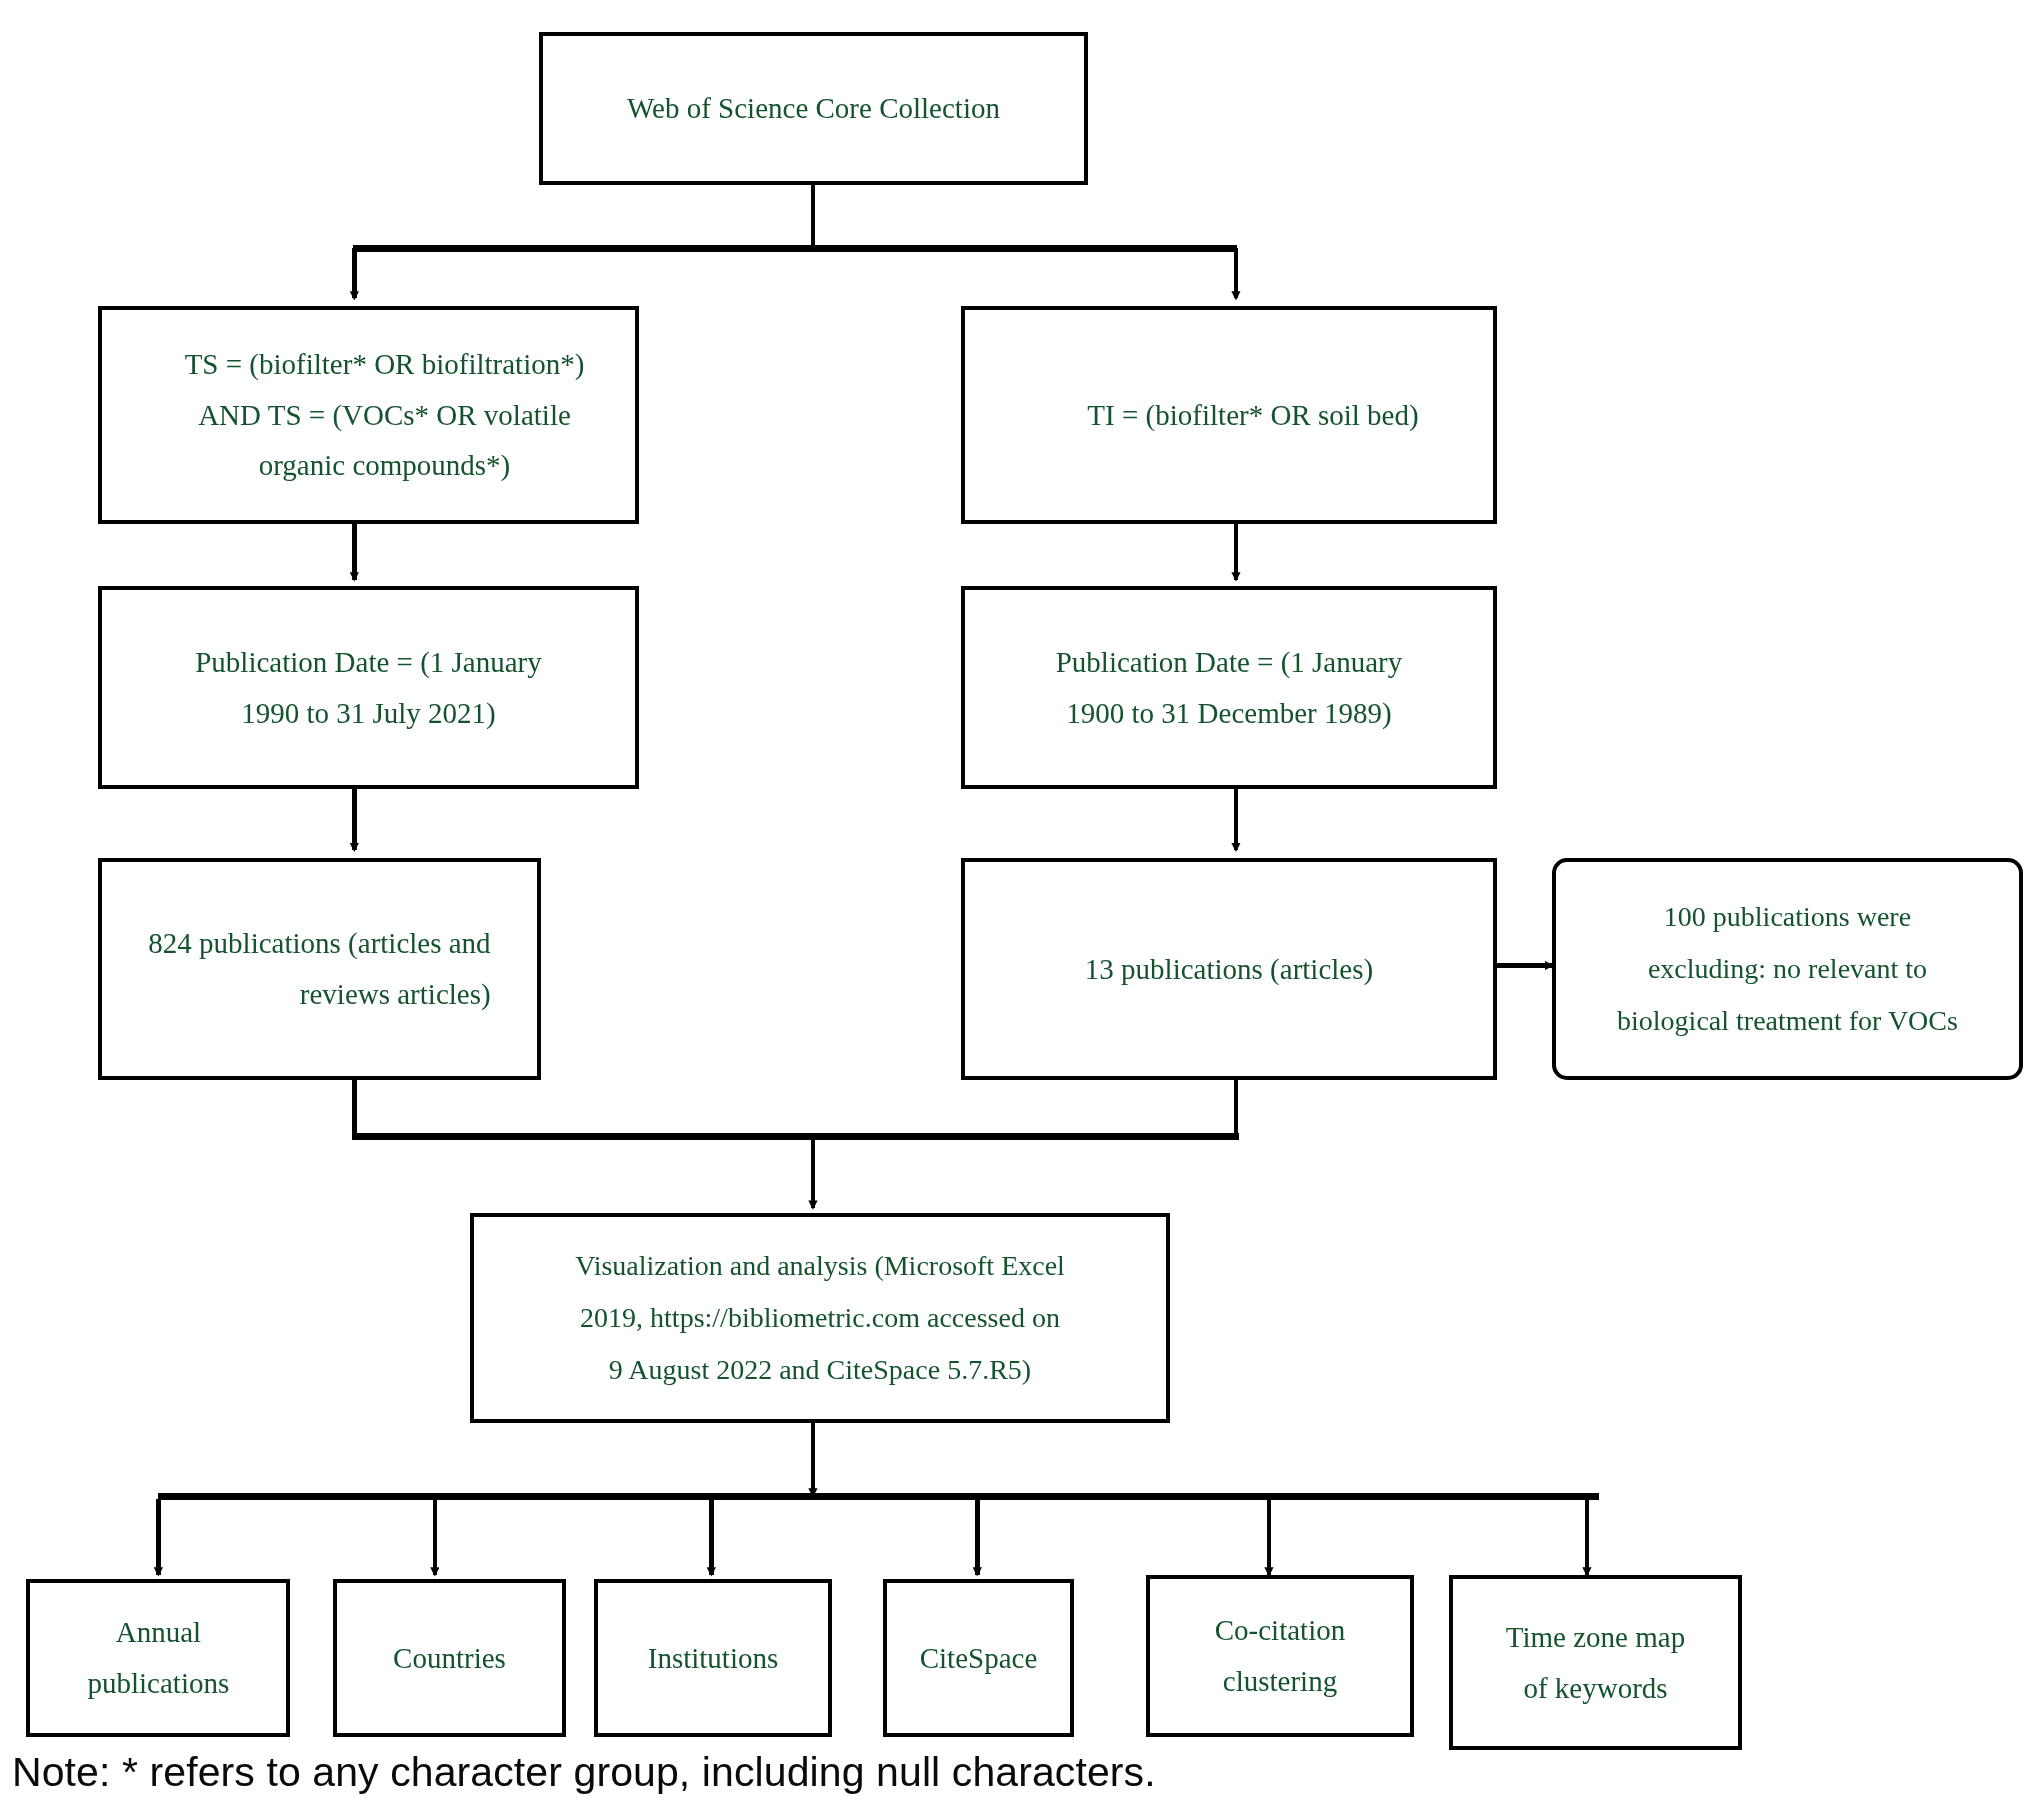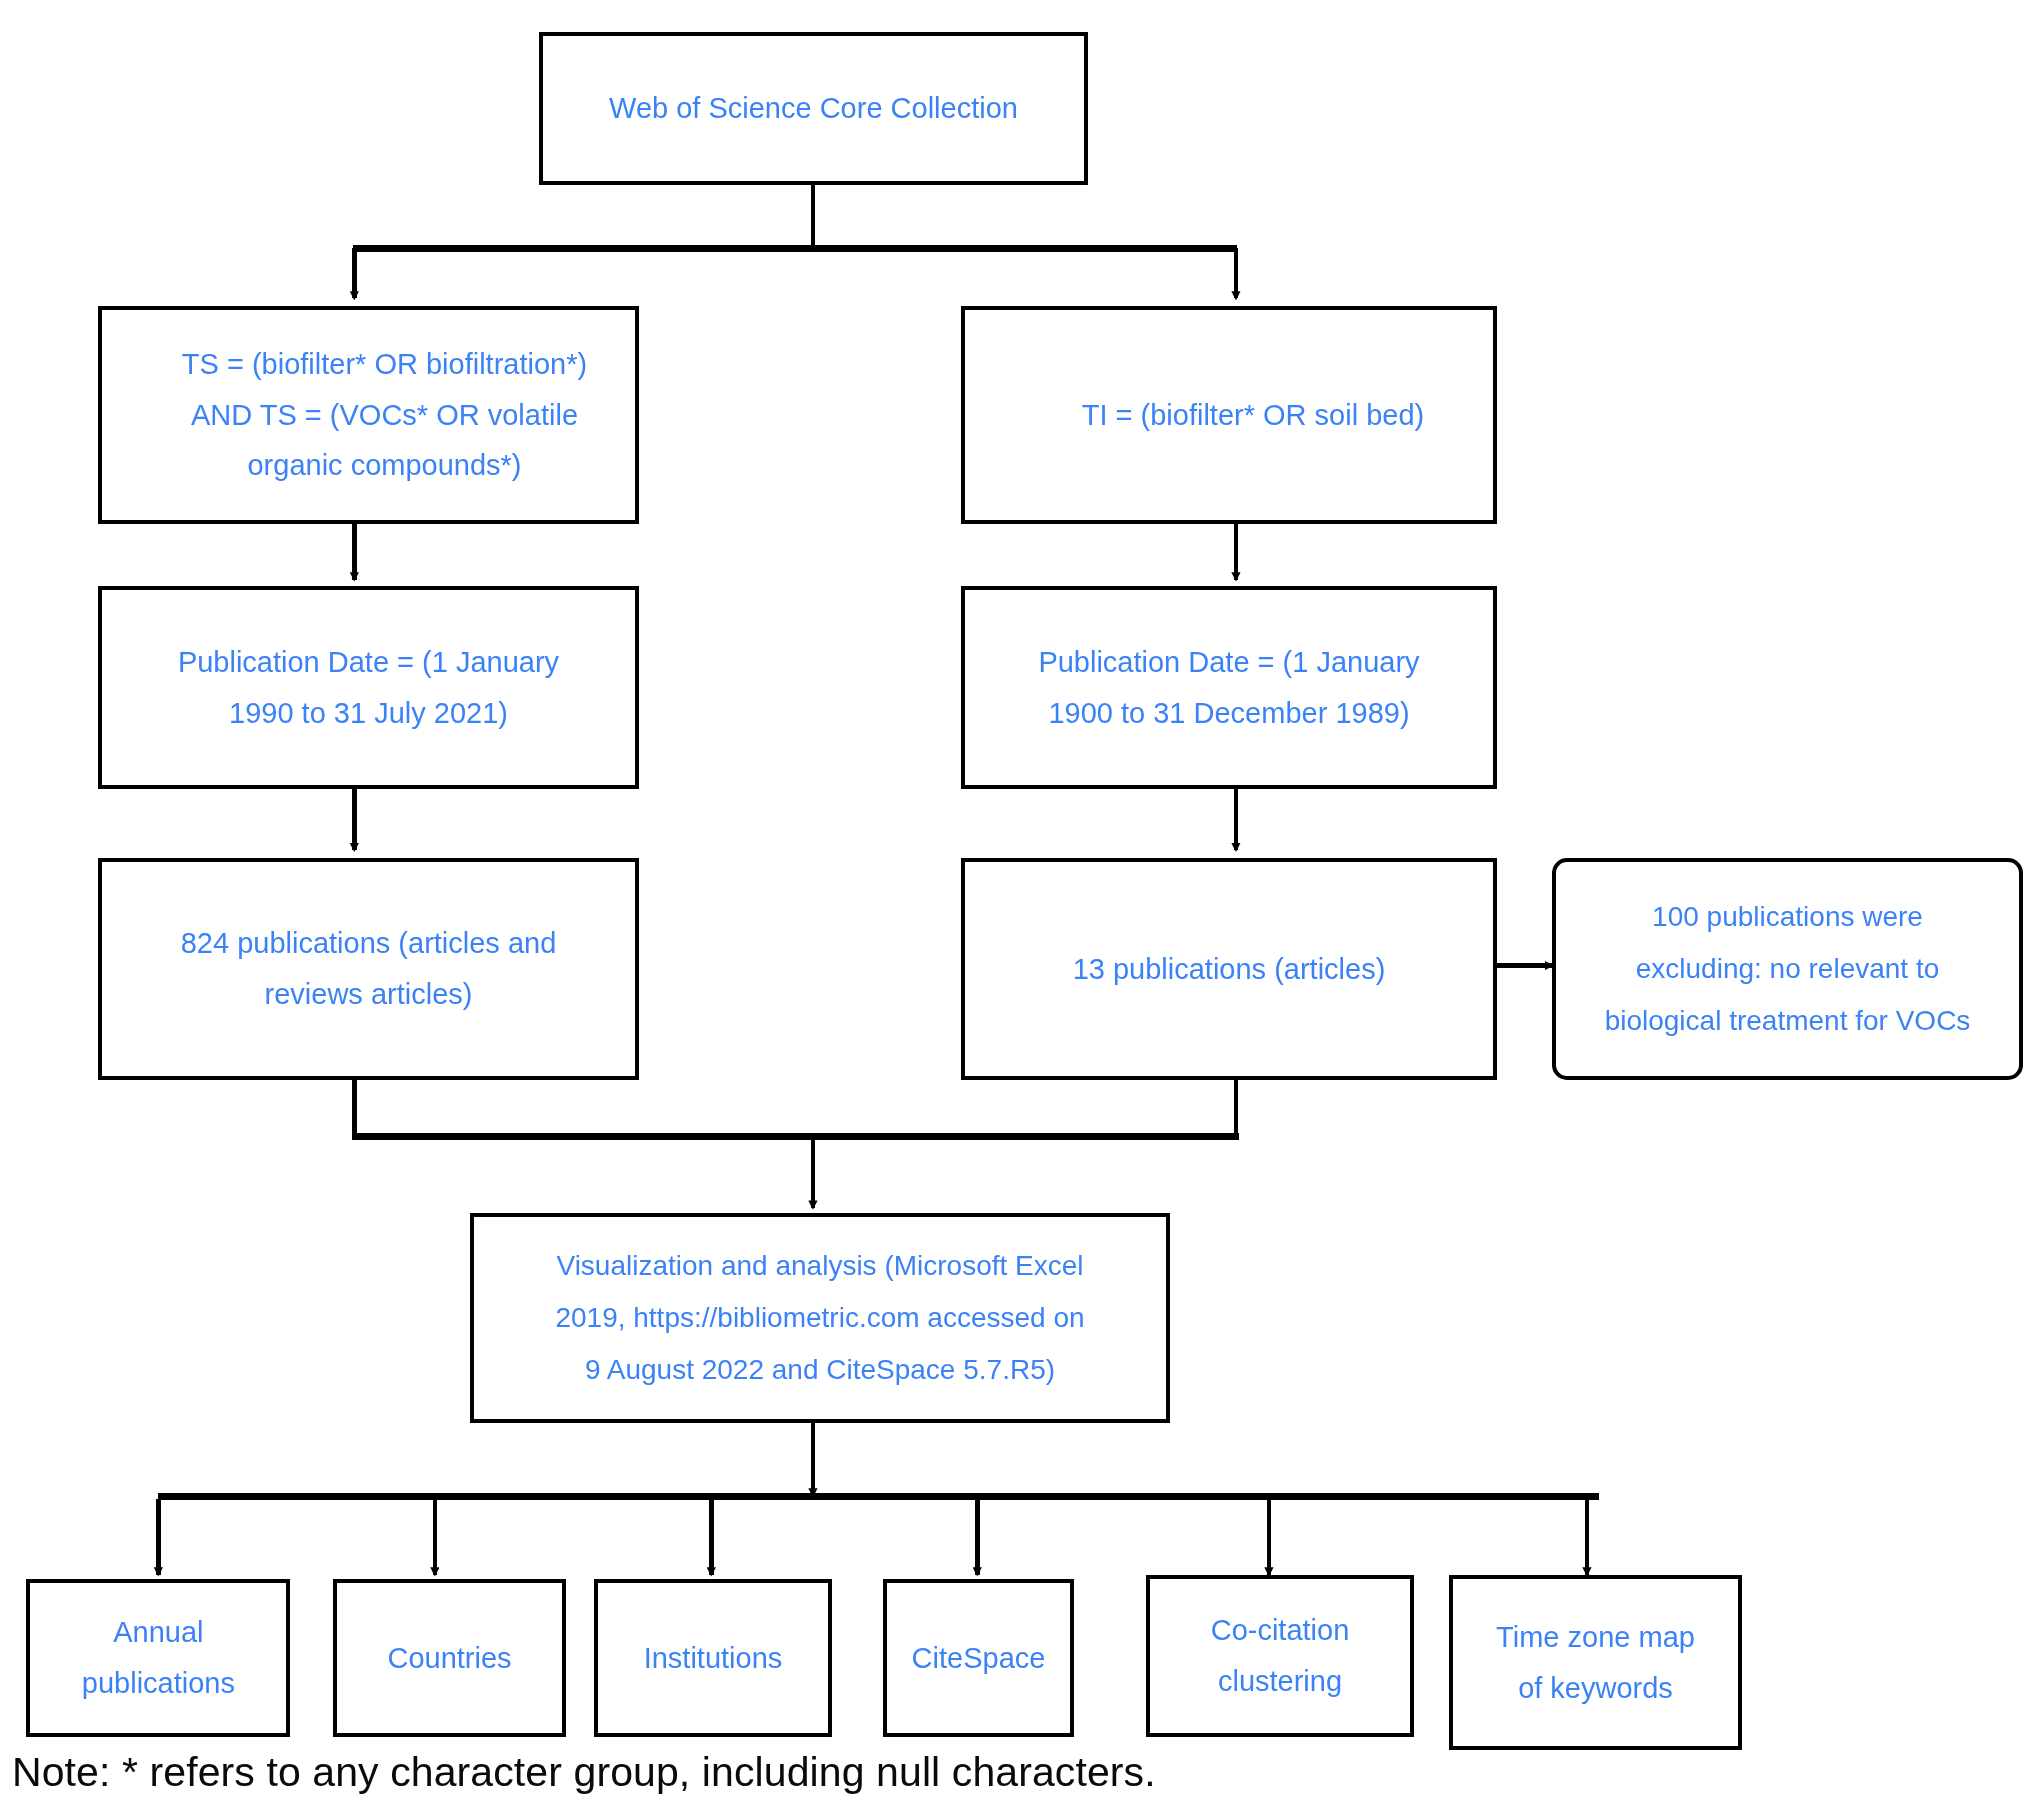--- a/index.html
+++ b/index.html
@@ -26,22 +26,22 @@
     position: absolute;
     box-sizing: border-box;
     border: 4px solid #000000;
     background: #ffffff;
     display: flex;
     align-items: center;
     justify-content: center;
     text-align: center;
   }
   .node-text {
-    font-family: Liberation Sans, sans-serif;
-    color: #3b82f6;
+    font-family: Liberation Serif, serif;
+    color: #14532d;
     font-size: 29px;
     line-height: 1.75;
     padding: 0 12px;
     white-space: pre-line;
   }
   .node-text.small {
     font-size: 28px;
     line-height: 1.85;
   }
   .note-line {
@@ -126,21 +126,21 @@
   <div class="node-box" style="left:98px; top:586px; width:541px; height:203px;">
     <span class="node-text">Publication Date = (1 January
 1990 to 31 July 2021)</span>
   </div>
 
   <div class="node-box" style="left:961px; top:586px; width:536px; height:203px;">
     <span class="node-text">Publication Date = (1 January
 1900 to 31 December 1989)</span>
   </div>
 
-  <div class="node-box" style="left:98px; top:858px; width:541px; height:222px;">
+  <div class="node-box" style="left:98px; top:858px; width:443px; height:222px;text-align:right;">
     <span class="node-text">824 publications (articles and
 reviews articles)</span>
   </div>
 
   <div class="node-box" style="left:961px; top:858px; width:536px; height:222px;">
     <span class="node-text">13 publications (articles)</span>
   </div>
 
   <div class="node-box" style="left:1552px; top:858px; width:471px; height:222px;border-radius:15px;">
     <span class="node-text small">100 publications were

